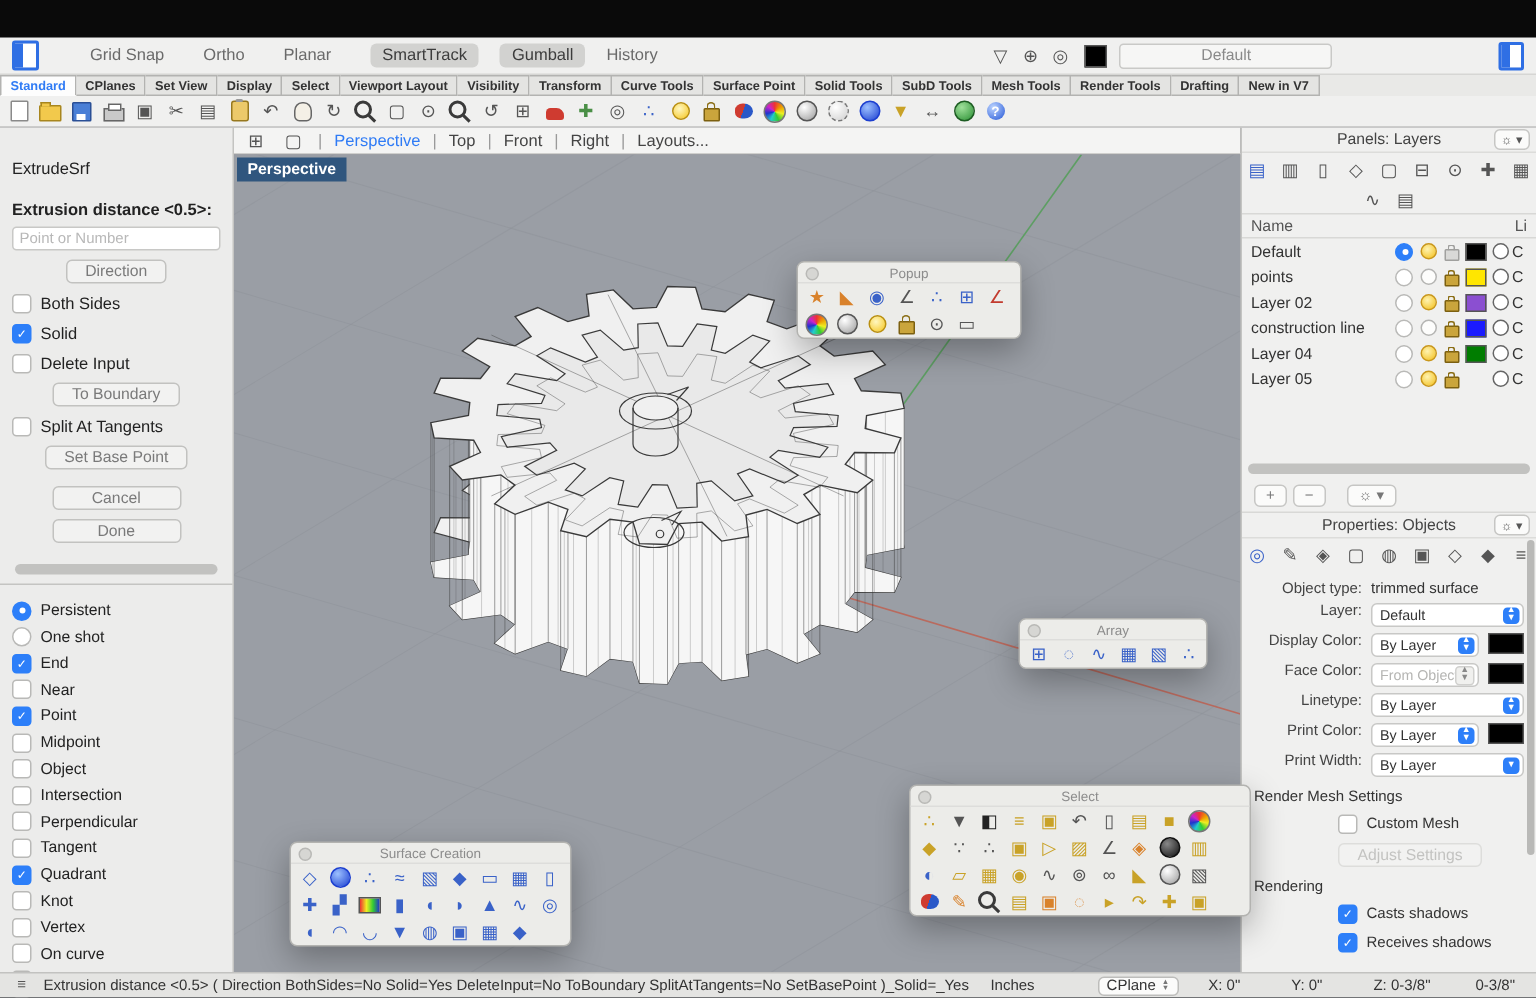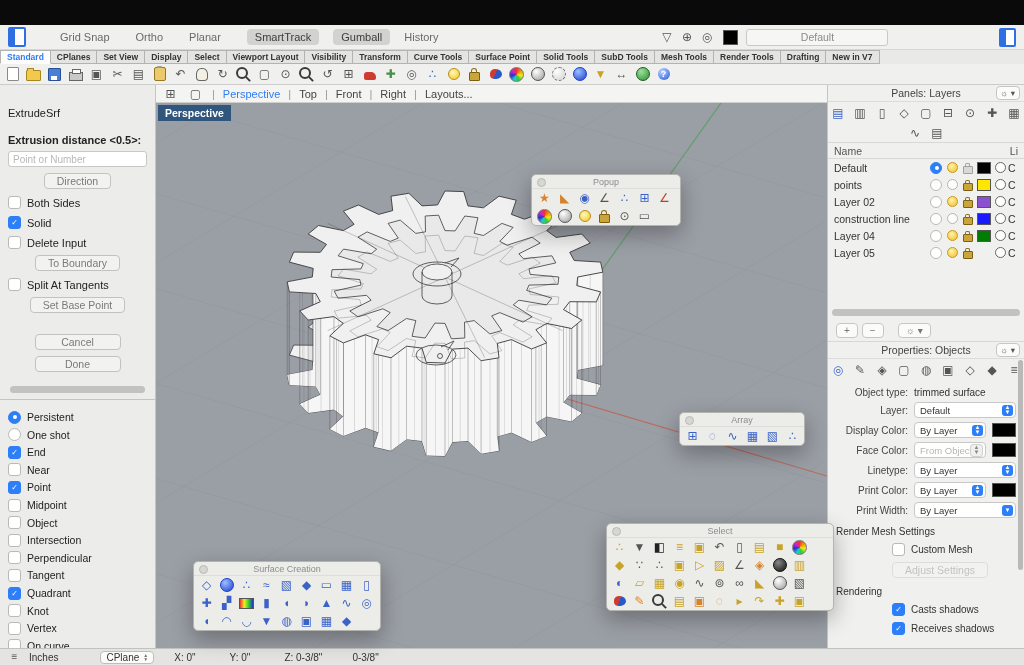--- a/index.html
+++ b/index.html
@@ -110,21 +110,21 @@
   .bulb.off{border-color:#b5b5b3;background:#fdfdfc;}
   .locksm{width:8px;height:6px;background:#caa53c;border:1px solid #7c6010;border-radius:1px;position:relative;margin-top:4px;}
   .locksm::before{content:'';position:absolute;top:-4px;left:1px;width:3px;height:3px;border:1px solid #8a6d14;border-bottom:none;border-radius:2px 2px 0 0;}
   .locksm.dim{background:#d9d9d7;border-color:#a0a09e;}
   .locksm.dim::before{border-color:#a0a09e;}
   .lswatch{width:12px;height:10px;border:1px solid #555;}
   .lt-circ{width:9px;height:9px;border:1px solid #666;border-radius:50%;background:#fff;}
   .footerbar{display:flex;align-items:center;gap:4px;padding:3px 8px;border-bottom:1px solid #d8d8d6;}
   .miniBtn{border:1px solid #c6c6c4;border-radius:4px;background:#fbfbfa;color:#777;font-size:10px;
            padding:0 7px;line-height:13px;}
-  .prop-row{display:flex;align-items:center;margin:4px 8px 0 8px;gap:6px;}
+  .prop-row{display:flex;align-items:flex-start;margin:4px 8px 0 8px;gap:6px;}
   .prop-label{width:72px;text-align:right;color:#444;flex:0 0 auto;font-size:10px;}
   .selbox{flex:1;display:flex;align-items:center;background:#fff;border:1px solid #c8c8c6;border-radius:4px;
           height:14px;font-size:9.5px;color:#333;padding:0 2px 0 5px;min-width:0;}
   .selbox .val{flex:1;white-space:nowrap;overflow:hidden;}
   .selbox.dis{color:#b5b5b3;}
   .stepper{width:11px;height:11px;background:#2d7ff9;border-radius:3px;color:#fff;font-size:6px;line-height:5px;
            display:flex;flex-direction:column;align-items:center;justify-content:center;flex:0 0 auto;}
   .stepper.gray{background:#f0f0ee;color:#888;border:1px solid #d0d0ce;}
   .pswatch{width:22px;height:12px;background:#000;border:1px solid #555;flex:0 0 auto;}
   .sechead{margin:8px 8px 0 8px;color:#333;font-size:10px;}
@@ -277,21 +277,21 @@
           <span class="btn">To Boundary</span>
         </div>
         <div class="cbrow">
           <span class="cb"></span>
           <span>Split At Tangents</span>
         </div>
       </div>
     <div class="btnrow">
         <span class="btn">Set Base Point</span>
       </div>
-    <div class="btnrow" style="margin-top:21px">
+    <div class="btnrow" style="margin-top:11px">
         <span class="btn wide">Cancel</span>
       </div>
     <div class="btnrow">
         <span class="btn wide">Done</span>
       </div>
     <div class="hscroll"></div>
   </div>
   <div id="osnap">
     <div id="osnap-radios">
         <div class="cbrow">
@@ -916,20 +916,21 @@
   <div class="subrow">
       <span class="cb on">✓</span>
       <span>Receives shadows</span>
     </div>
 
   <div class="vscroll"></div>
 </div>
 
 <div class="abs" id="statusbar">
   <span class="ic c-g" style="font-size:10px">≡</span>
+  <span class="cmdline" style="flex:1">Extrusion distance &lt;0.5&gt; ( Direction BothSides=No Solid=Yes DeleteInput=No ToBoundary SplitAtTangents=No SetBasePoint )_Solid=_Yes</span>
   <span class="st-item">Inches</span>
   <span class="cplane-dd">
       <span>CPlane</span>
       <span class="ddarr">
         <span>▲</span>
         <span>▼</span>
       </span>
     </span>
   <span class="st-item" style="margin-left:14px">X: 0"</span>
   <span class="st-item" style="margin-left:28px">Y: 0"</span>

